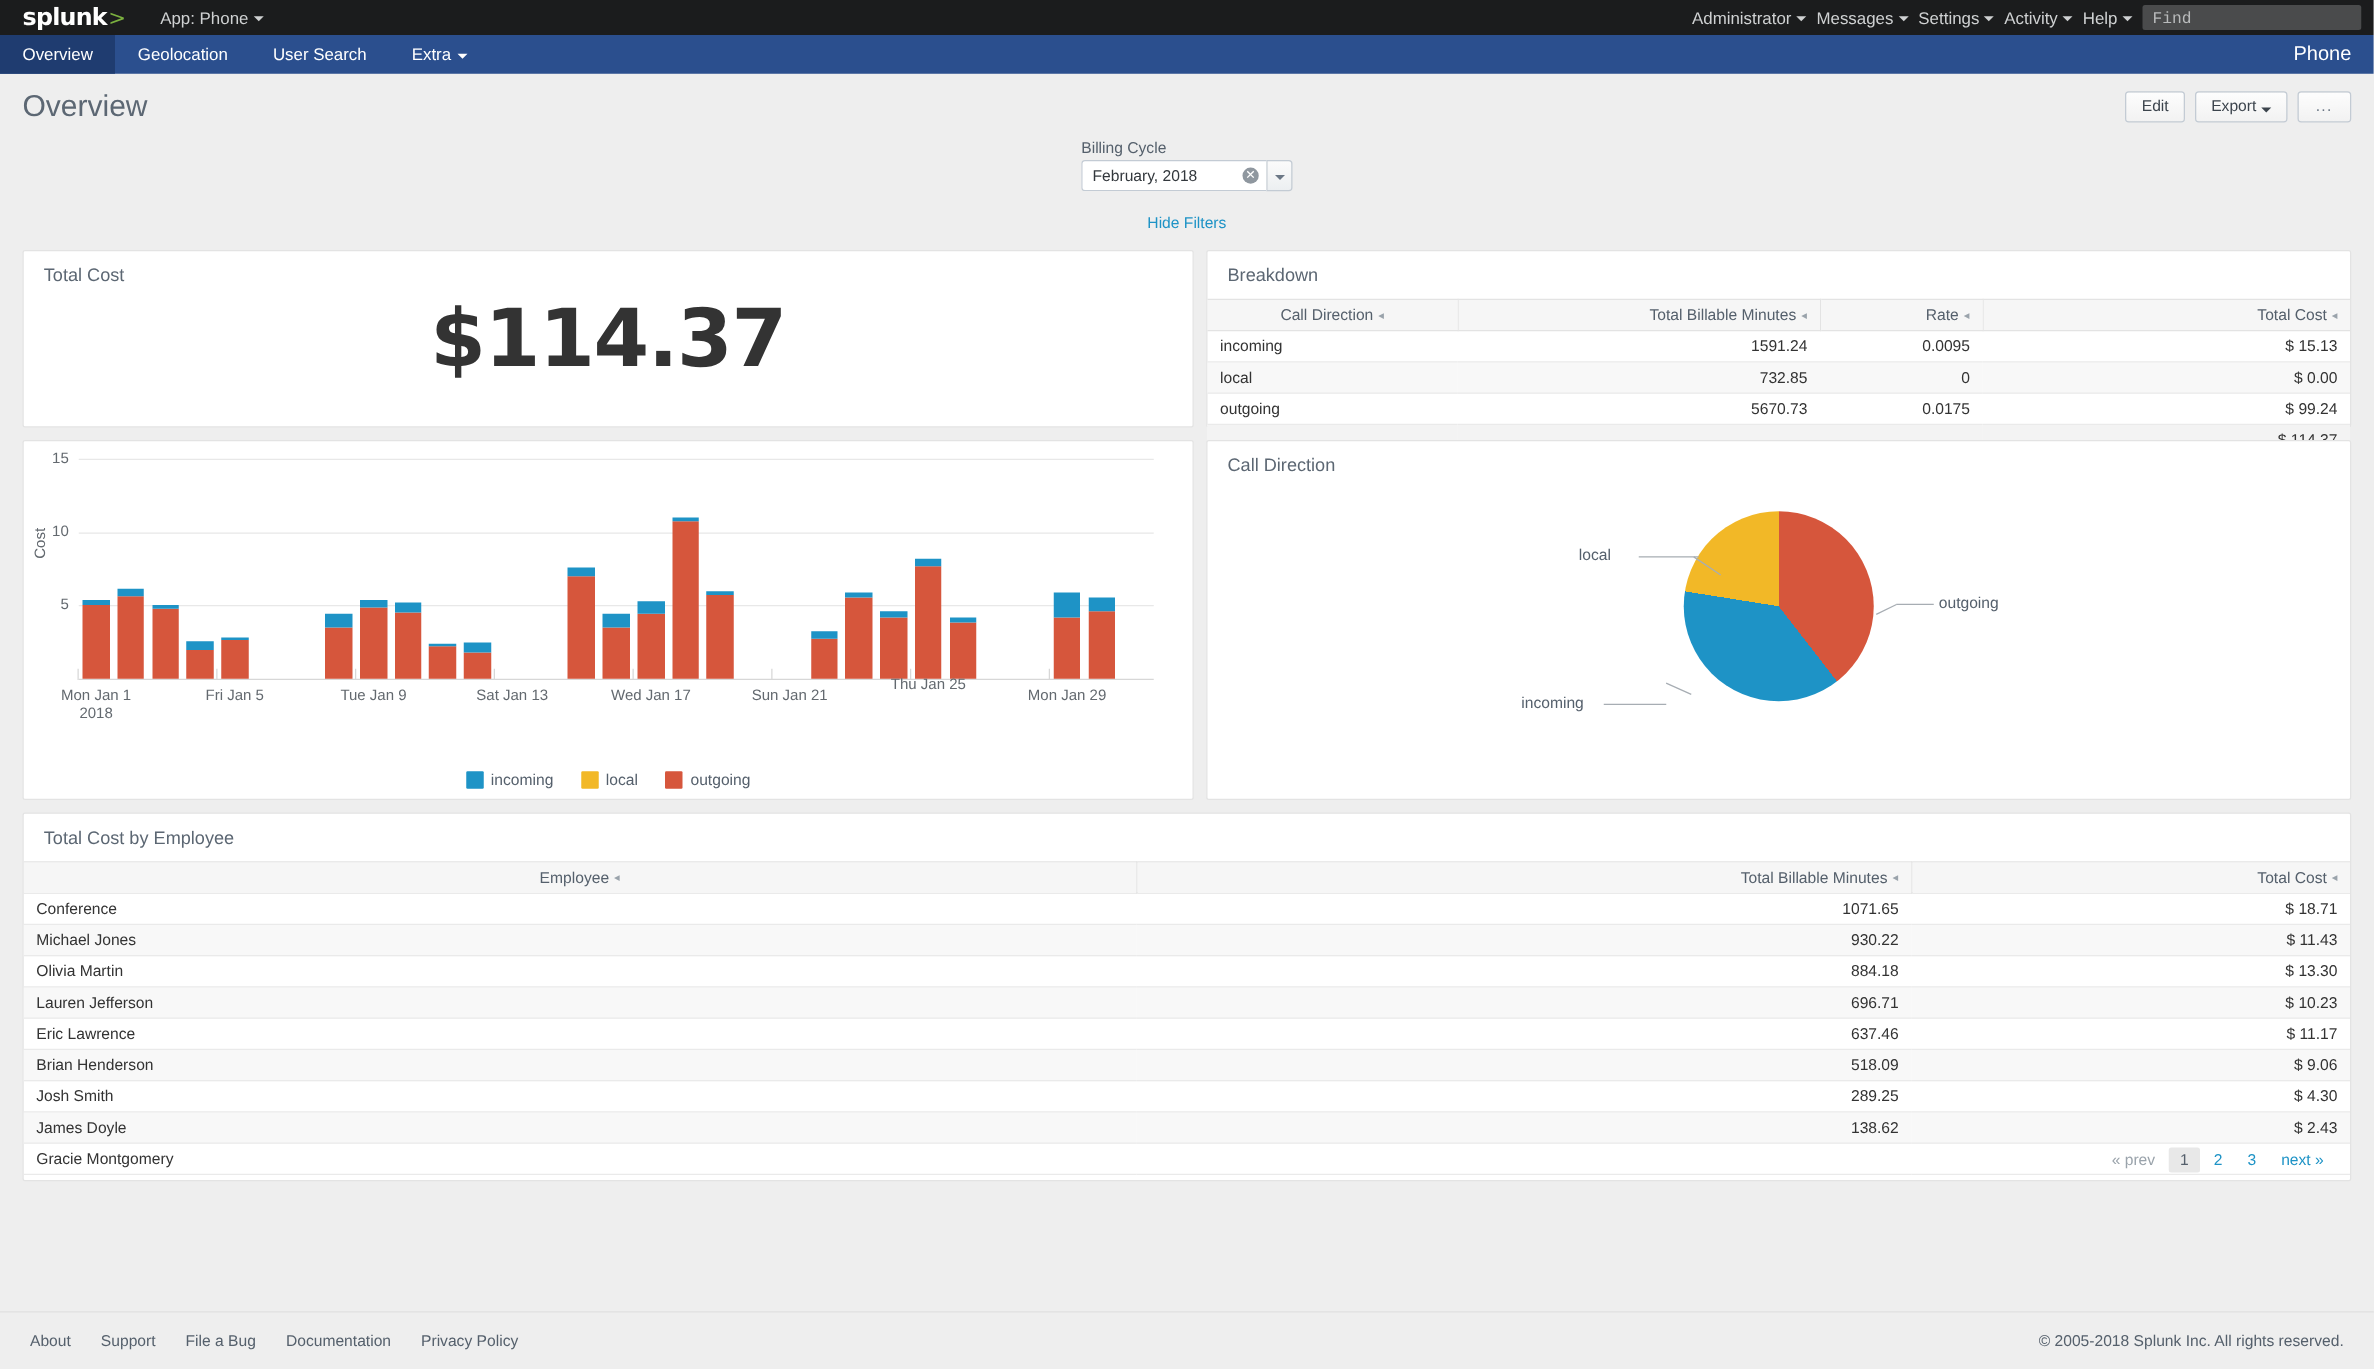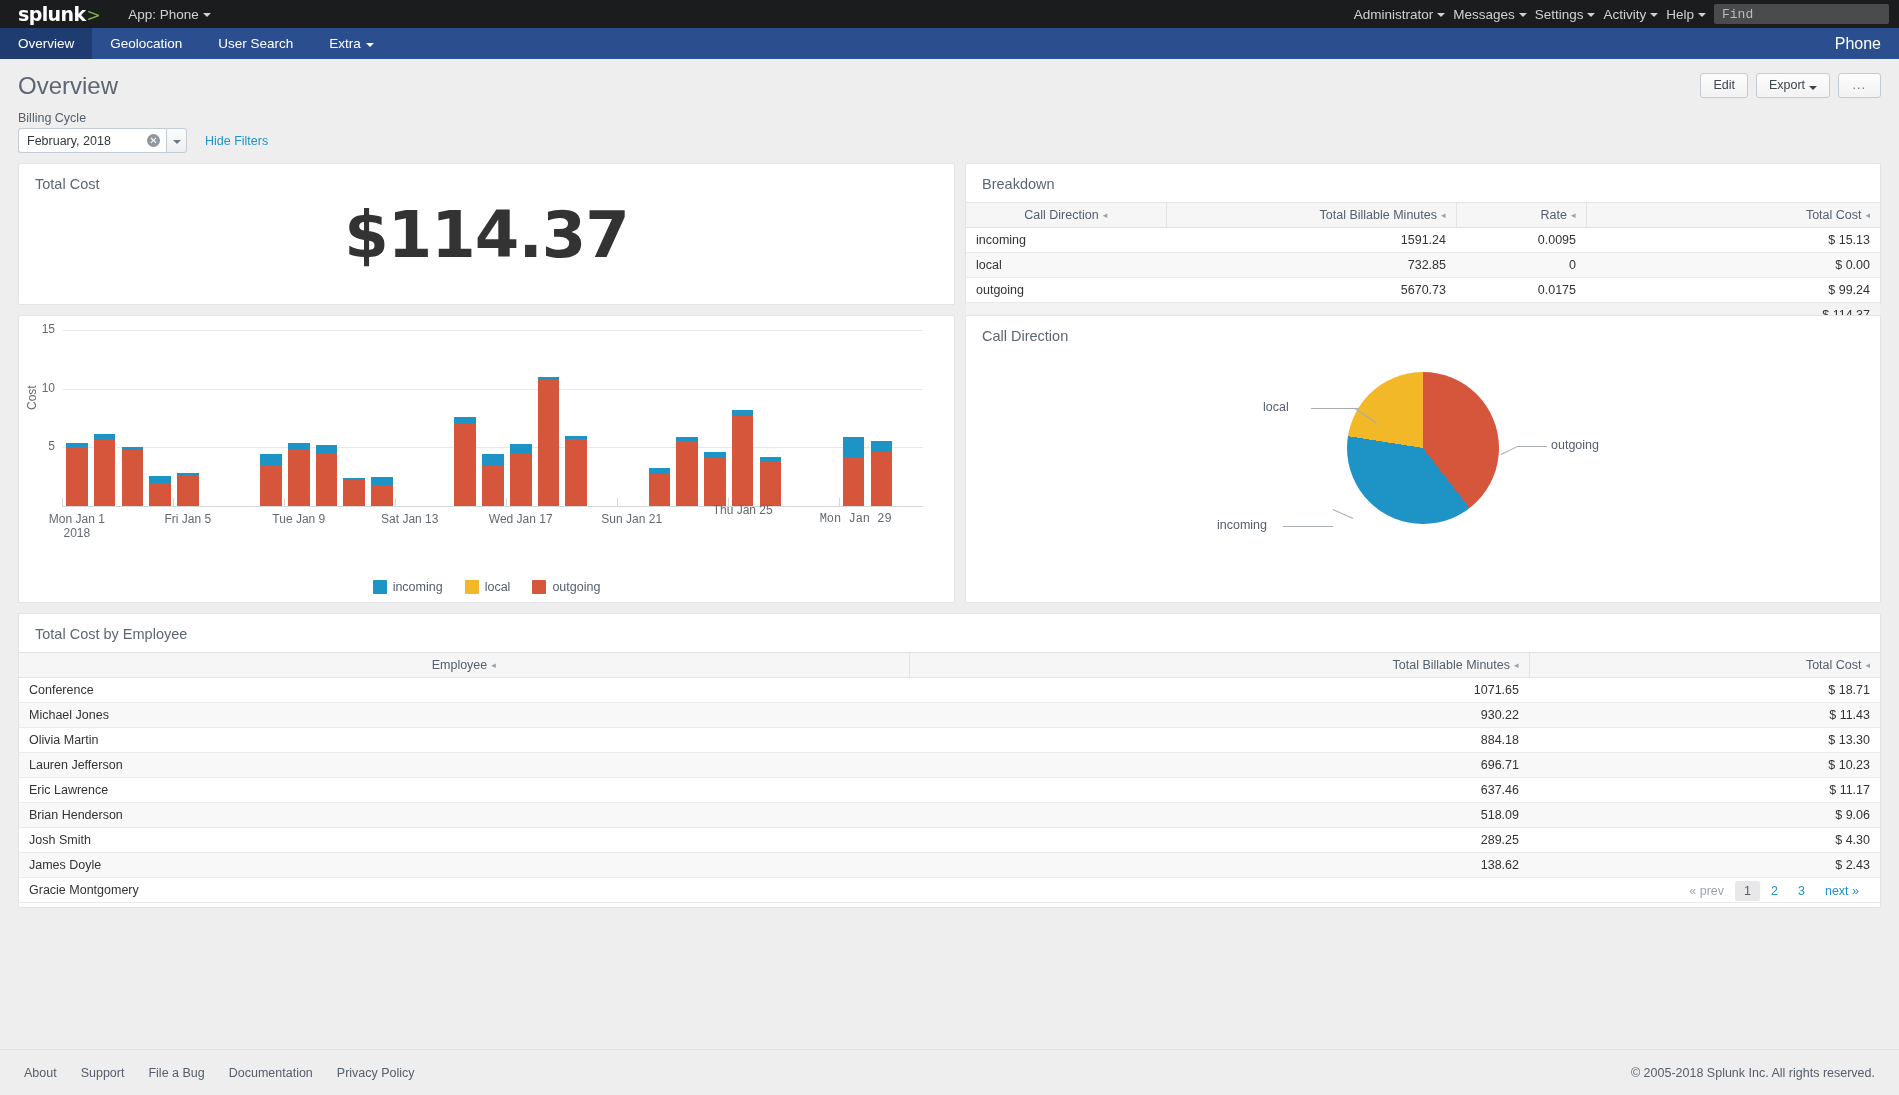--- a/index.html
+++ b/index.html
@@ -56,21 +56,21 @@
   .page-head{ position:relative; padding:12px 6px 0 6px; }
   .page-title{ font-size:24px; color:#5c6773; font-weight:normal; margin:0 0 8px 0; line-height:30px;}
   .head-actions{ position:absolute; right:6px; top:14px; display:flex; gap:8px; }
   .btn{
     background:linear-gradient(#fdfdfd,#f2f2f2); border:1px solid #c3cbd4; border-radius:3px;
     font-size:12.5px; color:#3c444d; padding:4px 12px; cursor:pointer; line-height:15px;
     font-family:"Liberation Sans", sans-serif;
   }
   .btn.dots{ padding:4px 14px; color:#6b7785; letter-spacing:1px; }
 
-  .filters{ display:flex; align-items:flex-end; gap:18px; padding:2px 6px 10px 6px;}
+  .filters{ display:flex; align-items:center; gap:18px; padding:2px 6px 10px 6px;flex-direction:column;}
   .field-group{ display:flex; flex-direction:column; gap:3px;}
   .field-label{ font-size:12.5px; color:#55606c; }
   .select-wrap{ display:flex; height:25px; }
   .select-main{
     width:148px; background:#fff; border:1px solid #c3cbd4; border-right:none; border-radius:3px 0 0 3px;
     display:flex; align-items:center; padding:0 6px 0 8px; font-size:12.5px; color:#33383d; position:relative;
   }
   .select-val{ flex:1; }
   .clear-x{
     width:13px;height:13px;border-radius:50%;background:#8f979f;color:#fff;font-size:10px;
@@ -443,21 +443,21 @@
           </div>
           <div class="axisline" style="left: 597.839px; top: 182px; width: 1px; height: 9px;"></div>
           <div class="xtick" style="left: 578.71px; top: 196px; text-align: center; width: 68px;">
             <div>Sun Jan 21</div>
           </div>
           <div class="axisline" style="left: 708.806px; top: 182px; width: 1px; height: 9px;"></div>
           <div class="xtick" style="left: 689.677px; top: 187px; text-align: center; width: 68px;">
             <div>Thu Jan 25</div>
           </div>
           <div class="axisline" style="left: 819.774px; top: 182px; width: 1px; height: 9px;"></div>
-          <div class="xtick" style="left: 800.645px; top: 196px; text-align: center; width: 68px; font-family: Liberation Mono, monospace;">
+          <div class="xtick" style="left: 800.645px; top: 196px; text-align: center; width: 68px;">
             <div>Mon Jan 29</div>
           </div>
         </div>
 
       <div class="legend">
         <div class="legend-item">
           <span class="swatch" style="background:#1e93c6"></span>
           <span>incoming</span>
         </div>
         <div class="legend-item">

